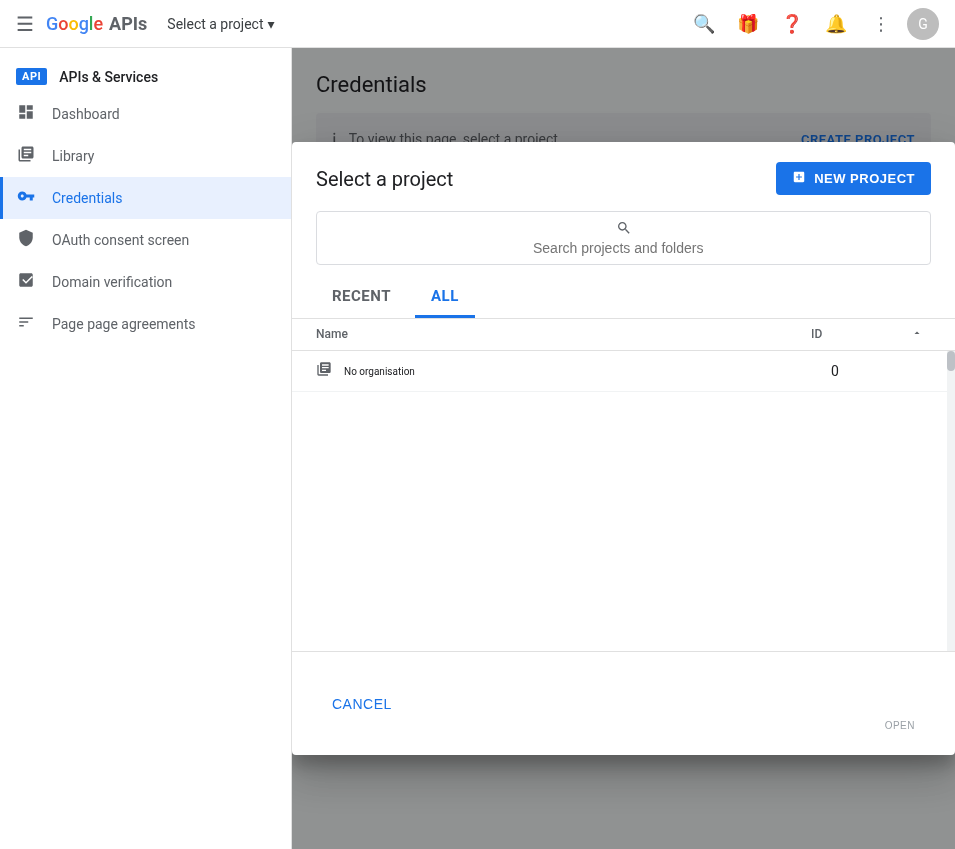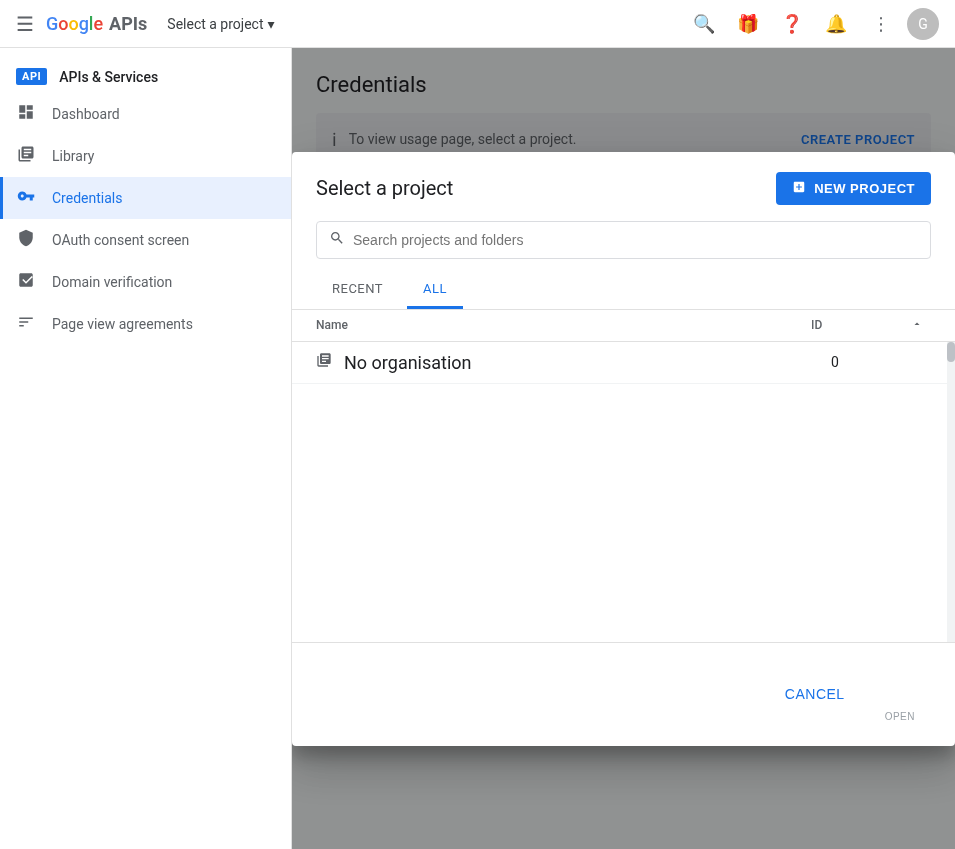--- a/index.html
+++ b/index.html
@@ -103,36 +103,36 @@
     .new-project-btn {
       display: flex; align-items: center; gap: 8px;
       background: #1a73e8; color: #fff; border: none; border-radius: 4px;
       padding: 8px 16px; font-size: 13px; font-weight: 600; cursor: pointer;
       letter-spacing: 0.5px;
     }
 
     
     .dialog-search { padding: 0 24px 12px 24px; }
     .search-input-wrap {
-      display: flex; align-items: center; gap: 8px;
-      border: 1px solid #dadce0; border-radius: 4px; padding: 8px 12px;
+      display: flex; align-items: center; 
+      border: 1px solid #dadce0; border-radius: 4px; padding: 8px 12px; flex-direction: column;
     }
     .search-icon { color: #5f6368; font-size: 16px; }
     .search-input {
       border: none; outline: none; font-size: 14px; color: #202124; flex: 1;
       background: transparent;
     }
 
     
     .dialog-tabs {
       display: flex; border-bottom: 1px solid #e0e0e0;
       padding: 0 24px;
     }
     .dialog-tab {
-      padding: 10px 16px; font-size: 13px; font-weight: 400; cursor: pointer;
+      padding: 10px 16px; font-size: 15px; font-weight: 700; cursor: pointer;
       color: #5f6368; border-bottom: 3px solid transparent; letter-spacing: 0.5px;
       margin-right: 8px; text-transform: uppercase;
     }
     .dialog-tab.active { color: #1a73e8; border-bottom-color: #1a73e8; }
 
     
     .dialog-table { padding: 0; overflow: hidden; }
     .table-header {
       display: flex; padding: 8px 24px; border-bottom: 1px solid #e0e0e0;
       color: #5f6368; font-size: 12px; font-weight: 500;
@@ -140,35 +140,35 @@
     .col-name { flex: 1; }
     .col-id { width: 100px; }
     .col-scroll { width: 20px; }
 
     .table-body { height: 300px; overflow-y: auto; position: relative; }
     .table-row {
       display: flex; align-items: center; padding: 10px 24px;
       border-bottom: 1px solid #f1f3f4; cursor: pointer;
     }
     .row-icon { font-size: 16px; color: #5f6368; margin-right: 12px; }
-    .row-name { flex: 1; font-size: 18px; color: #202124; }
+    .row-name { flex: 1; font-size: 10px; color: #202124; }
     .row-id { width: 100px; font-size: 14px; color: #202124; }
 
     
     .scroll-indicator {
       position: absolute; right: 0; top: 0; width: 8px; height: 100%;
       background: #f1f3f4;
     }
     .scroll-thumb {
       width: 8px; height: 20px; background: #bdc1c6; border-radius: 4px;
     }
 
     
     .dialog-footer {
-      display: flex; justify-content: flex-end; align-items: center;
+      display: flex; justify-content: space-between; align-items: center;
       padding: 16px 24px; gap: 8px;
       border-top: 1px solid #e0e0e0;
     }
     .btn-cancel {
       background: transparent; border: none; color: #1a73e8; font-size: 14px;
       font-weight: 500; cursor: pointer; padding: 8px 16px; border-radius: 4px;
       letter-spacing: 0.5px; text-transform: uppercase;
     }
     .btn-open {
       background: transparent; border: none; color: #9aa0a6; font-size: 10px;
@@ -254,31 +254,31 @@
       </span>
       <span class="sidebar-item-label">Domain verification</span>
     </div>
 
     <div class="sidebar-item">
       <span class="sidebar-item-icon">
         <svg width="18" height="18" viewBox="0 0 24 24" fill="#5f6368">
             <path d="M3 18h6v-2H3v2zM3 6v2h18V6H3zm0 7h12v-2H3v2z"></path>
           </svg>
       </span>
-      <span class="sidebar-item-label">Page view agreements</span>
+      <span class="sidebar-item-label">Page page agreements</span>
     </div>
   </div>
 
   <div class="main">
     <div class="page-title">Credentials</div>
 
     <div class="info-banner">
       <div class="info-banner-left">
         <span class="info-icon">ℹ</span>
-        <span>To view usage page, select a project.</span>
+        <span>To view this page, select a project.</span>
       </div>
       <span class="create-project-btn">CREATE PROJECT</span>
     </div>
 
     <div class="overlay">
       <div class="dialog">
 
         <div class="dialog-header">
           <span class="dialog-title">Select a project</span>
           <button class="new-project-btn">

